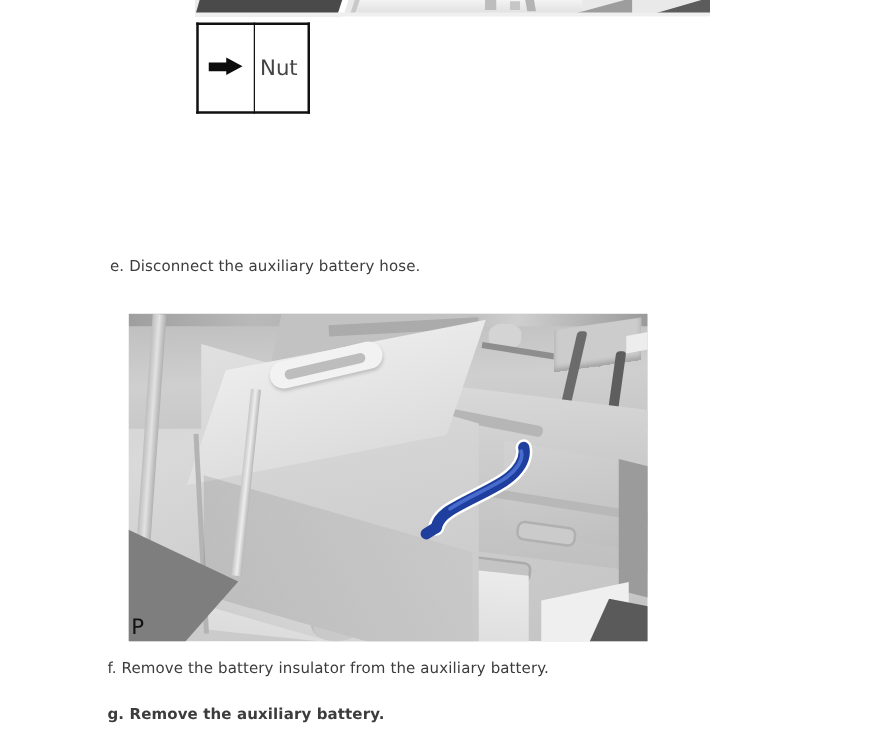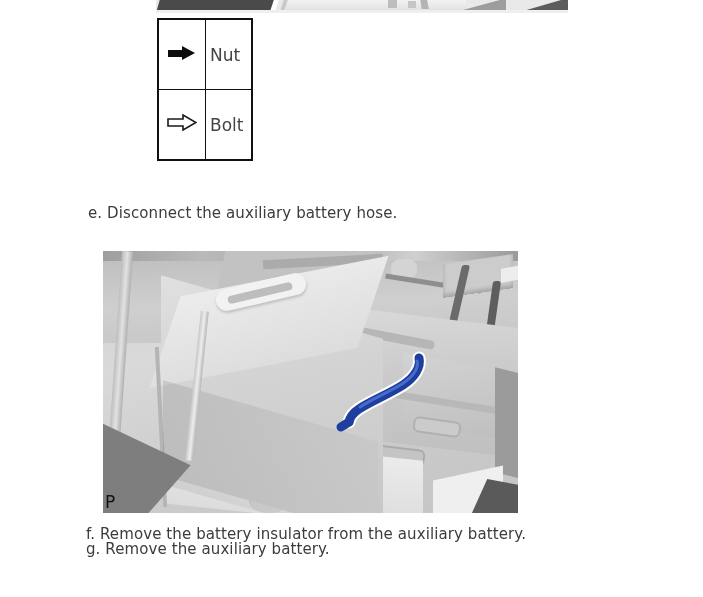--- a/index.html
+++ b/index.html
@@ -147,29 +147,29 @@
     display: inline-block;
     position: relative;
     width: 30px;
     height: 17px;
   }
   .arrow-hollow svg { display: block; }
 
   
   .step-line {
     position: absolute;
-    font-size: 15px;
+    font-size: 12px;
     line-height: 20px;
     color: #3c3c3c;
     white-space: nowrap;
     letter-spacing: 0.1px;
   }
   #step-e { left: 88px; top: 203px; }
   #step-f { left: 86px; top: 524px; }
-  #step-g { left: 86px; top: 539px; }
+  #step-g { left: 86px; top: 561px; font-weight: bold; }
 
   
   .photo {
     position: absolute;
     left: 103px;
     top: 251px;
     width: 415px;
     height: 262px;
     overflow: hidden;
     background: #d6d6d6;
@@ -408,30 +408,20 @@
 <table class="legend-table">
   <tbody>
       <tr>
     <td class="sym">
       <span class="arrow-solid">
         <span class="shaft"></span><span class="head"></span>
       </span>
     </td>
     <td class="lbl">Nut</td>
   </tr>
-  <tr>
-    <td class="sym">
-      <span class="arrow-hollow">
-        <svg width="30" height="17" viewBox="0 0 30 17">
-          <polygon points="1,5 16,5 16,1 29,8.5 16,16 16,12 1,12" fill="#ffffff" stroke="#1a1a1a" stroke-width="1.6" stroke-linejoin="miter"></polygon>
-        </svg>
-      </span>
-    </td>
-    <td class="lbl">Bolt</td>
-  </tr>
 </tbody>
   </table>
 
 <div class="step-line" id="step-e">e. Disconnect the auxiliary battery hose.</div>
 
 <div class="photo">
   <div class="ph-layer bg-grad"></div>
 
   <div class="ph-layer engine-band"></div>
   <div class="ph-layer eb-dark-top"></div>

